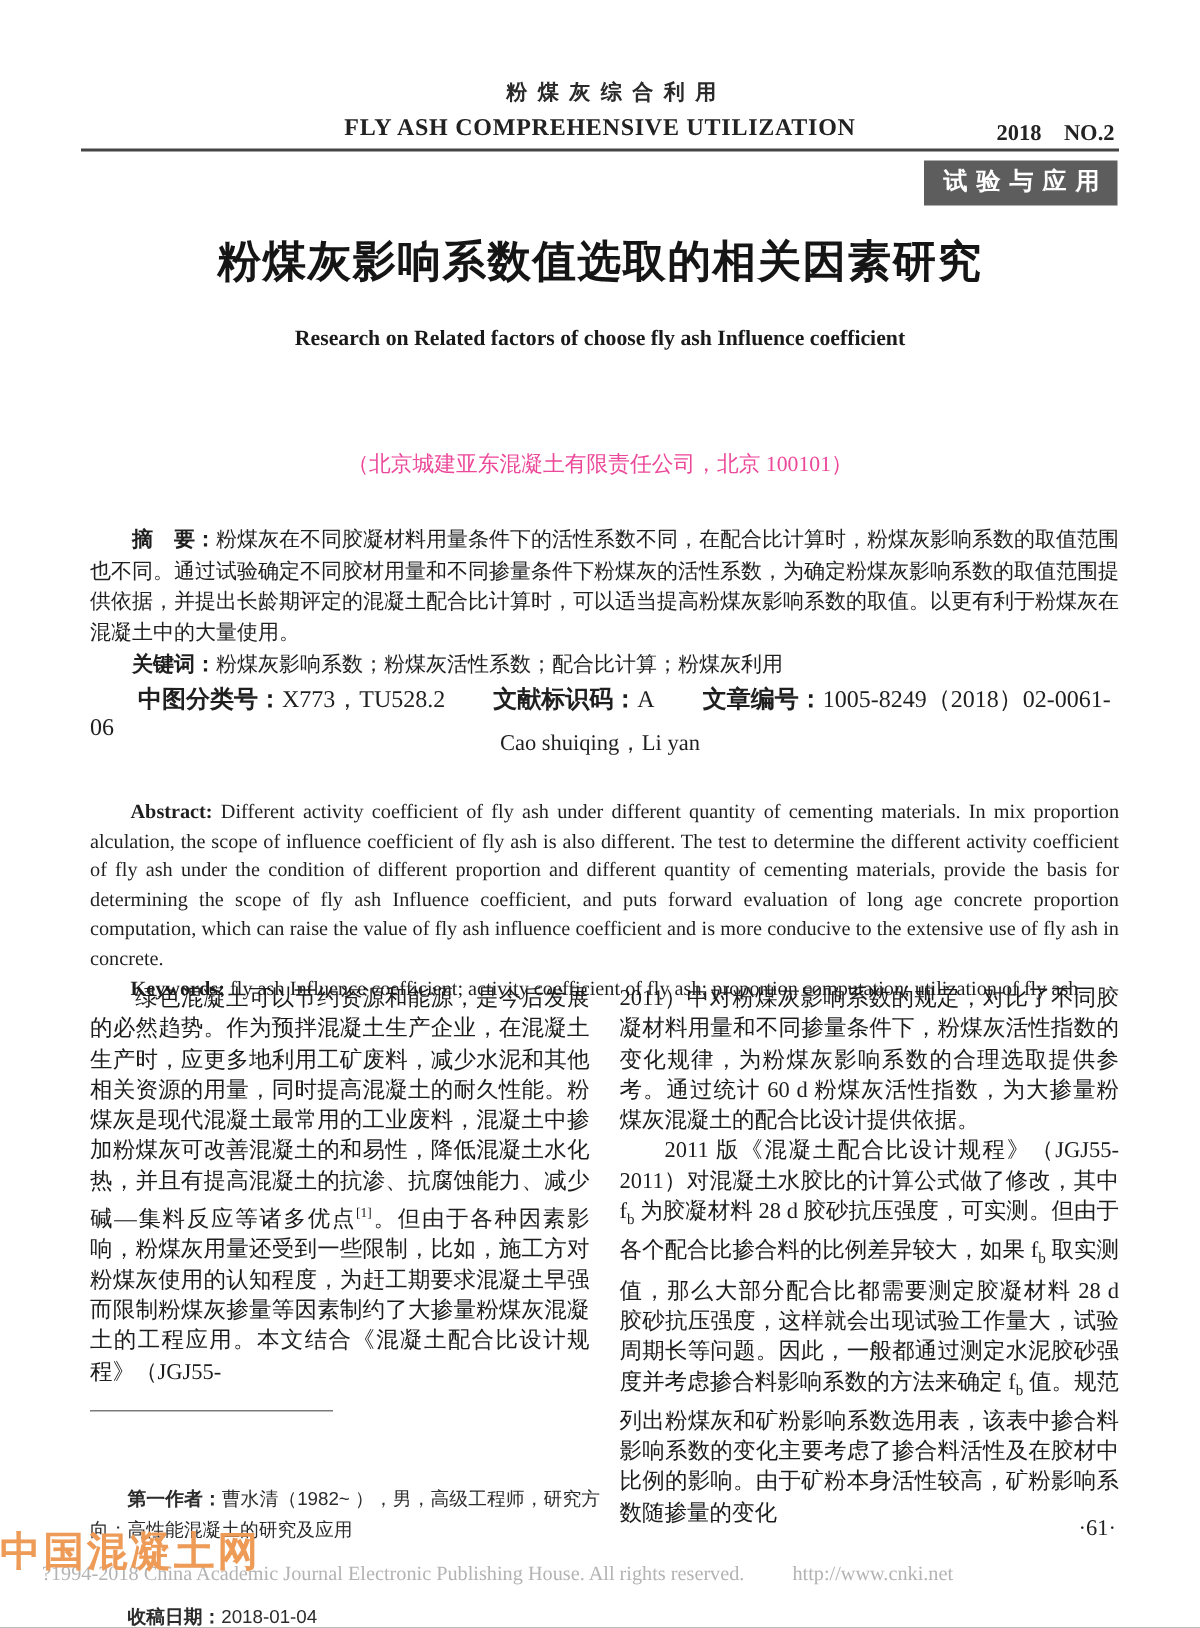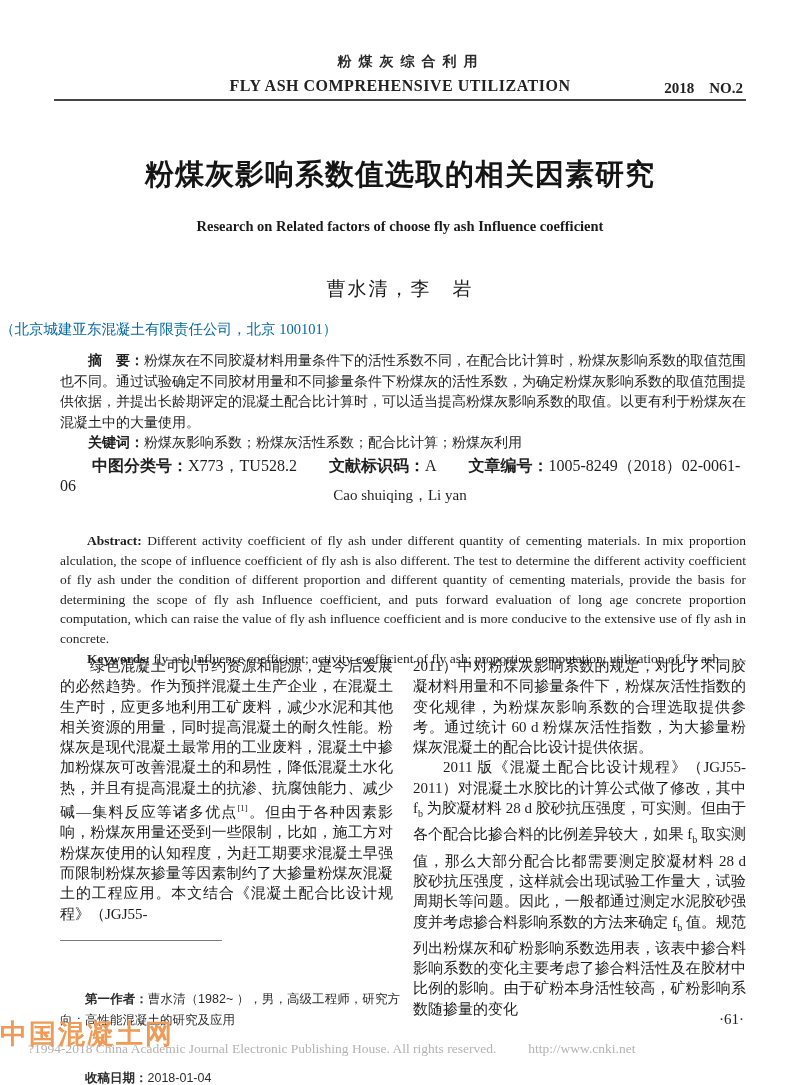--- a/index.html
+++ b/index.html
@@ -42,22 +42,22 @@
   }
   .title-en {
     position:absolute; top:218px; left:0; right:0; text-align:center;
     font-weight:bold; font-size:14.5px; color:#1a1a1a;
   }
   .authors-cn {
     position:absolute; top:276px; left:0; right:0; text-align:center;
     font-size:19px; letter-spacing:2px; color:#1a1a1a;
   }
   .affiliation-cn {
-    position:absolute; top:320px; left:0; right:0; 
-    font-size:14.5px; color:#0369a1;
+    position:absolute; top:300px; left:0; right:0; text-align:center;
+    font-size:14.5px; color:#ec4899;
   }
 
   .abstract-cn {
     position:absolute; top:351px; left:60px; width:686px;
     font-size:14px; line-height:20.6px; text-align:justify;
     text-indent:2em; color:#1f1f1f;
   }
   .keywords-cn {
     position:absolute; top:434px; left:60px; width:686px;
     font-size:14px; text-indent:2em; color:#1f1f1f;
@@ -126,24 +126,24 @@
 </style>
 </head>
 <body>
 
 <div class="page">
 
   <div class="masthead-cn">粉煤灰综合利用</div>
   <div class="masthead-en">FLY ASH COMPREHENSIVE UTILIZATION</div>
   <div class="issue">2018　NO.2</div>
   <div class="header-rule"></div>
+  <div class="badge">试验与应用</div>
 
   <h1 class="title-cn">粉煤灰影响系数值选取的相关因素研究</h1>
   <div class="title-en">Research on Related factors of choose fly ash Influence coefficient</div>
-  <div class="authors-cn">曹水清，李　岩</div>
   <div class="affiliation-cn">（北京城建亚东混凝土有限责任公司，北京 100101）</div>
 
   <div class="abstract-cn">
     <span class="lbl">摘　要：</span><span>粉煤灰在不同胶凝材料用量条件下的活性系数不同，在配合比计算时，粉煤灰影响系数的取值范围也不同。通过试验确定不同胶材用量和不同掺量条件下粉煤灰的活性系数，为确定粉煤灰影响系数的取值范围提供依据，并提出长龄期评定的混凝土配合比计算时，可以适当提高粉煤灰影响系数的取值。以更有利于粉煤灰在混凝土中的大量使用。</span>
   </div>
   <div class="keywords-cn">
     <span class="lbl">关键词：</span><span>粉煤灰影响系数；粉煤灰活性系数；配合比计算；粉煤灰利用</span>
   </div>
   <div class="clc-line">
     <span class="pair"><span class="lbl">中图分类号：</span><span>X773，TU528.2</span></span>

